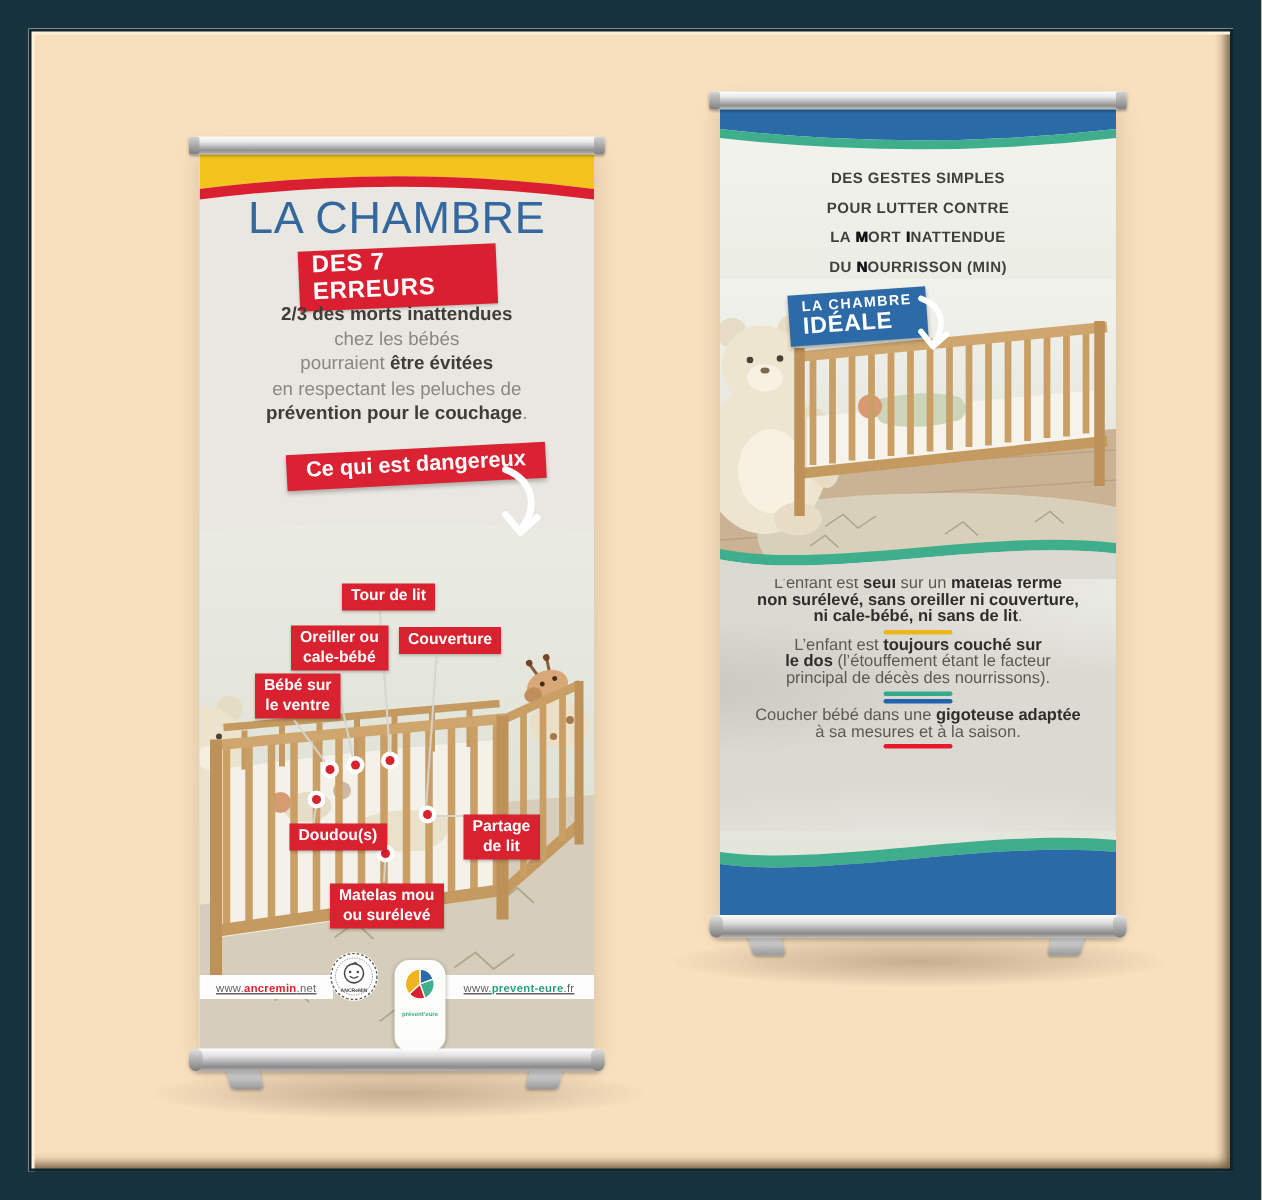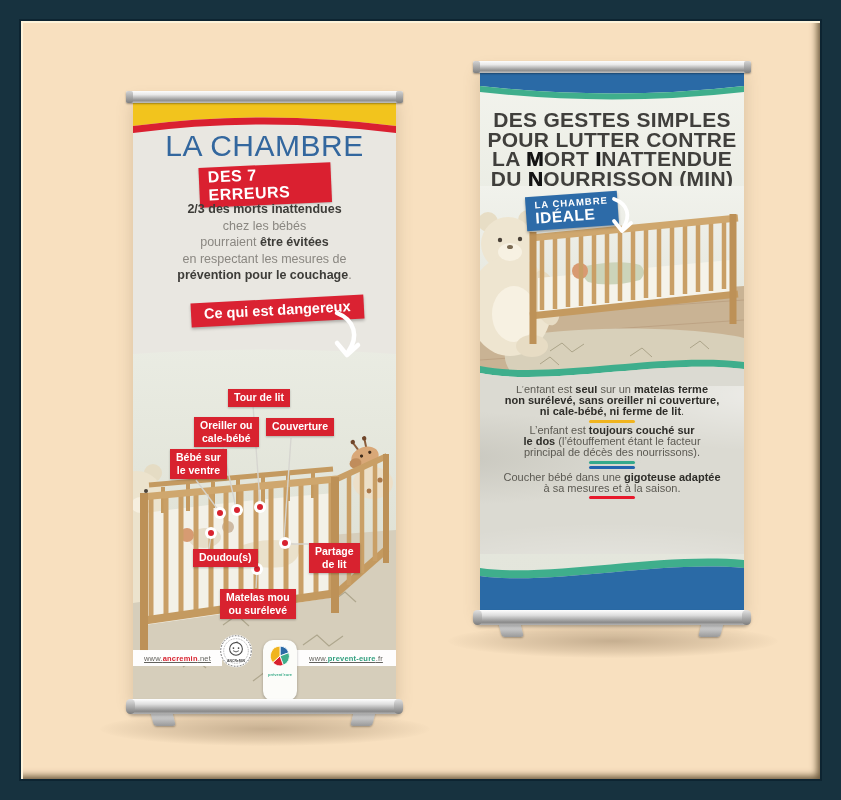--- a/index.html
+++ b/index.html
@@ -43,21 +43,21 @@
              padding:2px 6px 3px;text-align:center;white-space:pre-line;z-index:3;box-shadow:0 1px 2px rgba(0,0,0,.25);}
   .strip{position:absolute;height:16px;background:rgba(255,255,255,.96);z-index:4;display:flex;align-items:center;justify-content:center;
          font-size:7.5px;color:#63625d;letter-spacing:.2px;text-decoration:underline;}
   .strip .red{color:#d8222f;font-weight:700;} .strip .green{color:#2f9e7d;font-weight:700;}
   .stamp{position:absolute;left:86px;top:289px;width:34px;height:34px;z-index:5;}
   .card{position:absolute;left:130px;top:295px;width:34px;height:61px;background:#fcfcf9;border-radius:10px;z-index:5;
         box-shadow:0 1px 3px rgba(0,0,0,.28);text-align:center;}
   .card .logo-text{font-size:4px;font-weight:700;color:#3fae8c;line-height:5px;display:block;margin-top:1px;}
   
   .right-panel{left:480px;top:66px;width:264px;height:546px;background:linear-gradient(180deg,#f3f4ee 0%,#e9ebe2 30%,#e3e5db 100%);}
-  .r-title{top:44px;width:100%;text-align:center;font-size:21px;line-height:19.5px;color:#403f3c;font-weight:700;letter-spacing:.3px;}
+  .r-title{top:44px;width:100%;text-align:center;font-size:10px;line-height:19.5px;color:#403f3c;font-weight:700;letter-spacing:.3px;}
   .r-title .b{color:#141414;text-shadow:.5px 0 0 currentColor;}
   .r-photo{top:120px;left:0;width:264px;height:185px;z-index:1;}
   .badge{position:absolute;left:46px;top:8px;transform:rotate(-4deg);background:#2d6ba8;color:#fff;
          padding:3px 9px 4px;z-index:3;box-shadow:0 2px 3px rgba(0,0,0,.3);text-align:left;}
   .badge .b1{display:block;font-size:9.5px;font-weight:700;letter-spacing:1px;}
   .badge .b2{display:block;font-size:15.5px;font-weight:700;letter-spacing:.5px;line-height:16px;}
   .r-arrow{left:128px;top:10px;z-index:3;}
   .r-wave{top:284px;left:0;z-index:2;}
   .r-text{top:314px;left:0;width:264px;height:174px;background:#dbdad2;z-index:1;}
   .r-text:before{content:"";position:absolute;inset:0;
@@ -77,21 +77,21 @@
   <div class="floor-shadow" style="left:100px;top:712px;width:330px;"></div>
   <div class="rail" style="left:126px;top:91px;width:277px;"></div>
 
   <div class="panel left-panel">
     <svg class="abs" style="left:0;top:0" width="263" height="44">
       <path d="M0,0 H263 V30 Q131,13 0,30 Z" fill="#f2c41d"></path>
       <path d="M0,30 Q131,13 263,30 L263,37 Q131,20 0,37 Z" fill="#da2030"></path>
     </svg>
     <div class="abs l-title">LA CHAMBRE</div>
     <div class="abs l-sub">DES 7 ERREURS</div>
-    <div class="abs l-intro"><span class="b">2/3 des morts inattendues</span><br><span>chez les bébés</span><br><span>pourraient </span><span class="b">être évitées</span><br><span>en respectant les mesures de</span><br><span class="b">prévention pour le couchage</span><span>.</span></div>
+    <div class="abs l-intro"><span class="b">2/3 des morts inattendues</span><br><span>chez les bébés</span><br><span>pourraient </span><span class="b">être évitées</span><br><span>en respectant les peluches de</span><br><span class="b">prévention pour le couchage</span><span>.</span></div>
     <div class="abs l-ribbon">Ce qui est dangereux</div>
     <svg class="abs l-arrow" width="36" height="54" viewBox="0 0 36 54">
       <path d="M8,3 C26,10 30,27 19,42" stroke="#fff" stroke-width="4.5" fill="none" stroke-linecap="round"></path>
       <path d="M8,33 L18,45 L29,35" stroke="#fff" stroke-width="4.5" fill="none" stroke-linecap="round" stroke-linejoin="round"></path>
     </svg>
 
     <div class="abs l-photo">
       <svg width="263" height="356">
         <defs>
           <linearGradient id="wallL" x1="0" y1="0" x2="0" y2="1">
@@ -315,21 +315,21 @@
       </svg>
     </div>
 
     <svg class="abs r-wave" width="264" height="36">
       <path d="M0,16 C70,30 180,2 264,12 L264,19 C180,9 70,37 0,23 Z" fill="#3fae8c"></path>
       <path d="M0,23 C70,37 180,9 264,19 L264,36 L0,36 Z" fill="#dbdad2"></path>
     </svg>
 
     <div class="abs r-text">
       <div class="tips">
-          <div><span>L’enfant est </span><span class="b">seul</span><span> sur un </span><span class="b">matelas ferme</span><br><span class="b">non surélevé, sans oreiller ni couverture,</span><br><span class="b">ni cale-bébé, ni ferme de lit</span><span>.</span></div>
+          <div><span>L’enfant est </span><span class="b">seul</span><span> sur un </span><span class="b">matelas ferme</span><br><span class="b">non surélevé, sans oreiller ni couverture,</span><br><span class="b">ni cale-bébé, ni sans de lit</span><span>.</span></div>
           <div class="tip-divider" style="background: rgb(240, 180, 30);"></div>
           <div><span>L’enfant est </span><span class="b">toujours couché sur</span><br><span class="b">le dos</span><span> (l’étouffement étant le facteur</span><br><span>principal de décès des nourrissons).</span></div>
           <div class="tip-divider" style="background: rgb(53, 169, 140);"></div>
           <div class="tip-divider" style="background: rgb(35, 99, 174);"></div>
           <div><span>Coucher bébé dans une </span><span class="b">gigoteuse adaptée</span><br><span>à sa mesures et à la saison.</span></div>
           <div class="tip-divider" style="background: rgb(232, 25, 44);"></div>
         </div>
     </div>
 
     <svg class="abs r-bottom" width="264" height="60">

